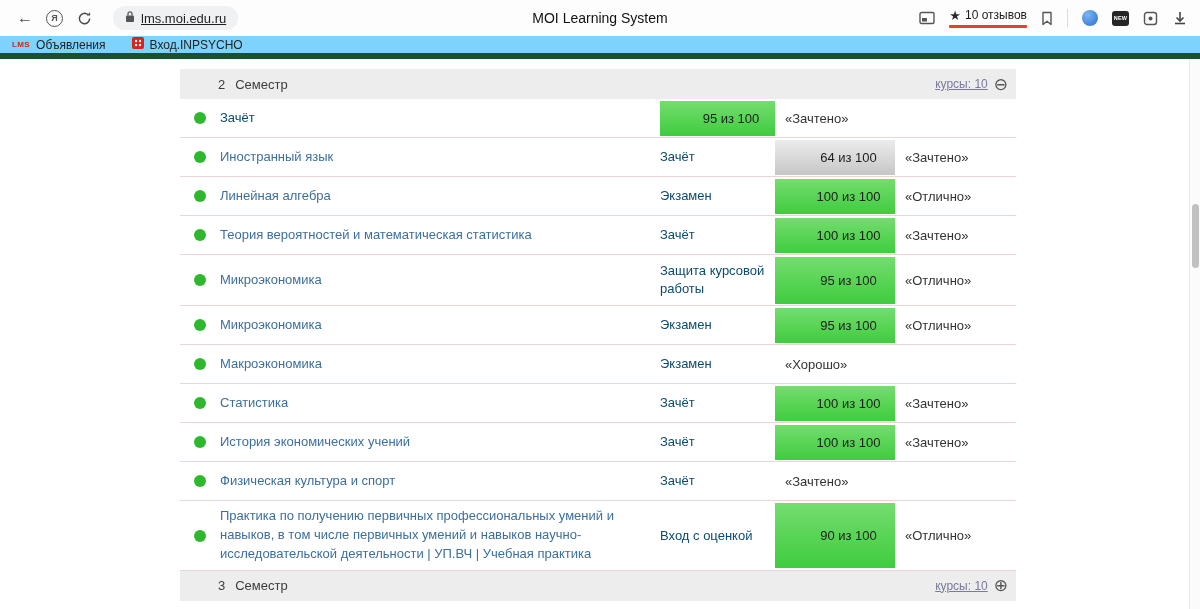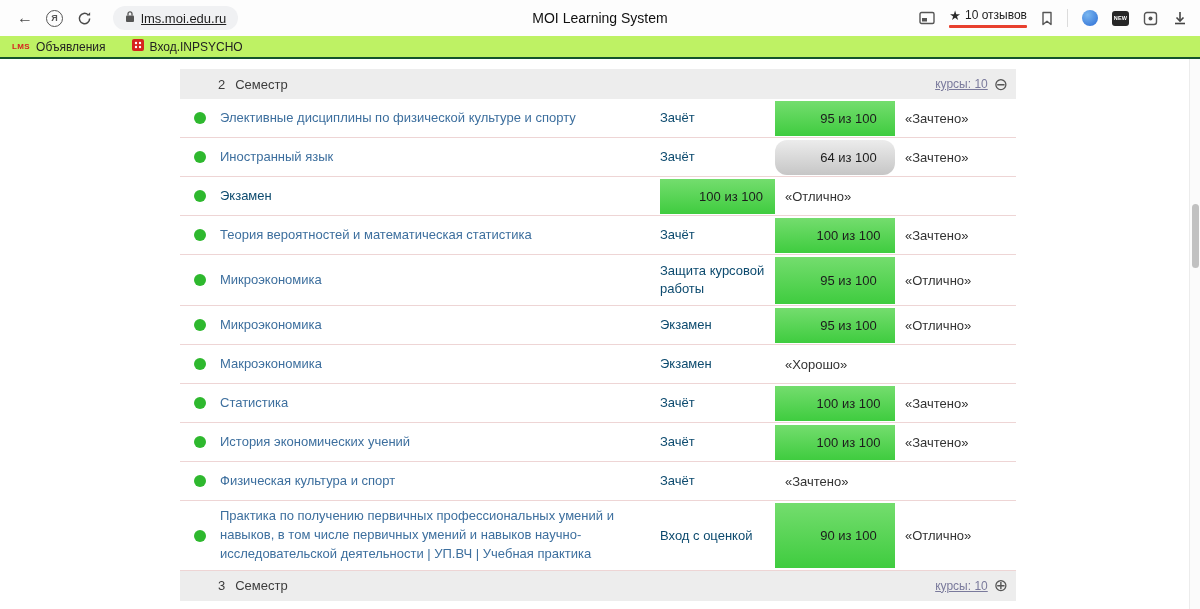--- a/index.html
+++ b/index.html
@@ -16,41 +16,41 @@
   .toolbar-right { margin-left:auto; display:flex; align-items:center; gap:14px; }
   .reviews { display:flex; flex-direction:column; align-items:center; cursor:pointer; }
   .reviews-line { display:flex; align-items:center; gap:4px; font-size:12px; color:#1d1d1d; }
   .star { font-size:13px; color:#2b2b2b; line-height:1; }
   .reviews-underline { margin-top:3px; width:100%; height:3px; background:#e8402e; border-radius:1px; }
   .divider { width:1px; height:18px; background:#dcdcdc; }
   .blue-circle { width:16px; height:16px; border-radius:50%; background:radial-gradient(circle at 35% 30%, #7ab7f0, #2b6cd4); display:block; }
   .new-badge { width:17px; height:15px; background:#262626; color:#fff; border-radius:3px; font-size:5.5px; font-weight:bold; letter-spacing:.3px; display:flex; align-items:center; justify-content:center; }
 
   
-  .bookmarks { height:23px; background:#bef264; border-bottom:2px solid #14532d; box-shadow:0 1px 2px rgba(0,0,0,.05); display:flex; align-items:center; gap:26px; padding:0 12px; }
+  .bookmarks { height:23px; background:#7dd3fc; border-bottom:6px solid #14532d; box-shadow:0 1px 2px rgba(0,0,0,.05); display:flex; align-items:center; gap:26px; padding:0 12px; }
   .bookmark { display:flex; align-items:center; gap:6px; font-size:12px; color:#222; cursor:pointer; }
   .lms-logo { color:#d6231f; font-weight:bold; font-size:8px; letter-spacing:.4px; }
 
   
   .content { position:relative; height:550px; background:#fff; }
   .grades { position:absolute; left:180px; top:10px; width:836px; }
   .section-header { height:30px; background:#ededed; display:flex; align-items:center; padding:0 8px 0 38px; font-size:13px; color:#3c3c3c; }
   .section-number { margin-right:10px; }
   .section-spacer { flex:1; }
   .courses-link { font-size:12px; color:#7a7a9c; text-decoration:underline; cursor:pointer; }
   .toggle-icon { font-size:17px; color:#555; margin-left:6px; line-height:1; cursor:pointer; }
 
   .course-row { display:grid; grid-template-columns:40px 440px 115px 120px 121px; border-bottom:1px solid #eed5d5; min-height:39px; align-items:center; background:#fff; }
   .cell-dot { display:flex; justify-content:center; }
   .dot { width:12px; height:12px; border-radius:50%; background:#2eb82e; }
   .course-link { color:#3d6f9e; font-size:13px; line-height:1.45; padding:6px 16px 6px 0; text-decoration:none; cursor:pointer; display:block; }
   .exam { font-size:13px; color:#0c4a6e; line-height:1.4; padding:7px 8px 7px 0; }
   .score { align-self:stretch; margin:1.5px 0; display:flex; align-items:center; justify-content:center; font-size:13px; color:#1c1c1c;padding-left:27px; }
   .score-green  { background:linear-gradient(180deg,#74dd6e,#3fcc3f); }
-  .score-gray   { background:linear-gradient(180deg,#ececec,#c6c6c6);border-radius:12px; }
+  .score-gray   { background:linear-gradient(180deg,#ececec,#c6c6c6); }
   .score-yellow { background:linear-gradient(180deg,#f1e04b,#e2cd2b); }
   .grade { font-size:13px; color:#333; padding-left:10px; }
 
   
   .scrollbar { position:absolute; right:0; top:0; width:11px; height:100%; background:#fbfbfb; border-left:1px solid #ececec; cursor:default; }
   .scroll-thumb { position:absolute; left:2px; top:145px; width:7px; height:64px; background:#c1c1c1; border-radius:4px; cursor:pointer; }
 </style>
 </head>
 <body>
 
@@ -149,40 +149,40 @@
       <span class="section-spacer"></span>
       <a class="courses-link">курсы: 10</a>
       <span class="toggle-icon">⊖</span>
     </div>
 
     <div id="rows-host">
   <div class="course-row">
     <div class="cell-dot">
       <span class="dot"></span>
     </div>
-    <a class="course-link">Элективные дисциплины по физической культуре и спорту</a>
     <div class="exam">Зачёт</div>
     <div class="score score-green">95 из 100</div>
     <div class="grade">«Зачтено»</div>
   </div>
 
   <div class="course-row">
     <div class="cell-dot">
       <span class="dot"></span>
     </div>
     <a class="course-link">Иностранный язык</a>
     <div class="exam">Зачёт</div>
     <div class="score score-gray">64 из 100</div>
     <div class="grade">«Зачтено»</div>
   </div>
 
   <div class="course-row">
     <div class="cell-dot">
       <span class="dot"></span>
     </div>
+    <a class="course-link">Линейная алгебра</a>
     <div class="exam">Экзамен</div>
     <div class="score score-green">100 из 100</div>
     <div class="grade">«Отлично»</div>
   </div>
 
   <div class="course-row">
     <div class="cell-dot">
       <span class="dot"></span>
     </div>
     <a class="course-link">Теория вероятностей и математическая статистика</a>

